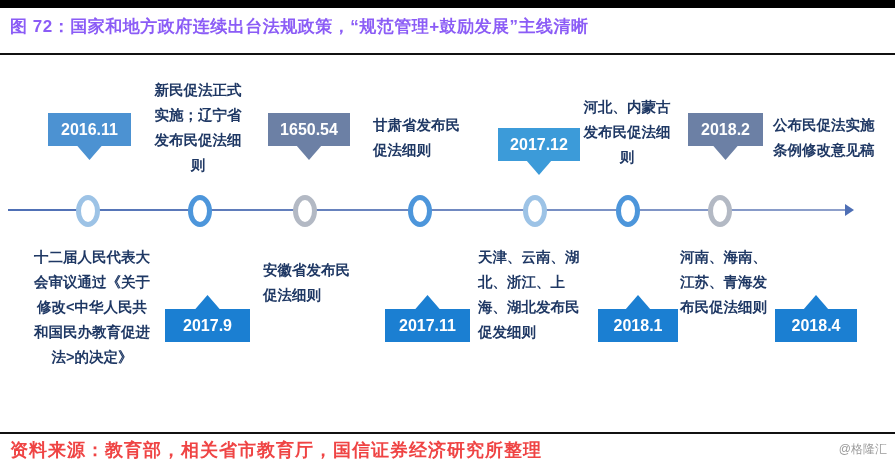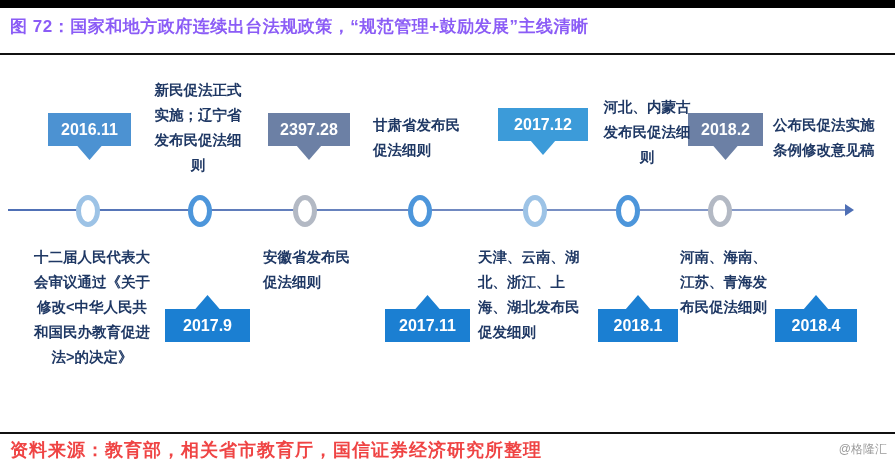--- a/index.html
+++ b/index.html
@@ -85,24 +85,24 @@
   <div class="ring blue" style="left:408px"></div>
   <div class="ring light" style="left:523px"></div>
   <div class="ring blue" style="left:616px"></div>
   <div class="ring gray" style="left:708px"></div>
 
   <div class="badge top v-medium-blue" style="left:48px;top:113px;width:83px">
     <span>2016.11</span>
     <span class="pointer"></span>
   </div>
   <div class="badge top v-slate" style="left:268px;top:113px;width:82px">
-    <span>2397.28</span>
+    <span>1650.54</span>
     <span class="pointer"></span>
   </div>
-  <div class="badge top v-light-blue" style="left:498px;top:108px;width:90px">
+  <div class="badge top v-light-blue" style="left:498px;top:128px;width:82px">
     <span>2017.12</span>
     <span class="pointer"></span>
   </div>
   <div class="badge top v-slate" style="left:688px;top:113px;width:75px">
     <span>2018.2</span>
     <span class="pointer"></span>
   </div>
 
   <div class="badge bottom v-bright-blue" style="left:165px;top:268px;width:85px">
     <span>2017.9</span>
@@ -116,25 +116,25 @@
     <span>2018.1</span>
     <span class="pointer"></span>
   </div>
   <div class="badge bottom v-bright-blue" style="left:775px;top:268px;width:82px">
     <span>2018.4</span>
     <span class="pointer"></span>
   </div>
 
   <div class="note center" style="left:148px;top:78px;width:100px">新民促法正式实施；辽宁省发布民促法细则</div>
   <div class="note" style="left:373px;top:113px;width:100px">甘肃省发布民促法细则</div>
-  <div class="note center" style="left:600px;top:95px;width:94px">河北、内蒙古发布民促法细则</div>
+  <div class="note center" style="left:580px;top:95px;width:94px">河北、内蒙古发布民促法细则</div>
   <div class="note" style="left:773px;top:113px;width:112px">公布民促法实施条例修改意见稿</div>
 
   <div class="note center" style="left:33px;top:245px;width:118px">十二届人民代表大会审议通过《关于修改&lt;中华人民共和国民办教育促进法&gt;的决定》</div>
-  <div class="note" style="left:263px;top:245px;width:100px">安徽省发布民促法细则</div>
+  <div class="note" style="left:263px;top:258px;width:100px">安徽省发布民促法细则</div>
   <div class="note" style="left:478px;top:245px;width:112px">天津、云南、湖北、浙江、上海、湖北发布民促发细则</div>
   <div class="note" style="left:680px;top:245px;width:96px">河南、海南、江苏、青海发布民促法细则</div>
 
   <div class="bottom-rule"></div>
   <div class="source">资料来源：教育部，相关省市教育厅，国信证券经济研究所整理</div>
   <div class="watermark">@格隆汇</div>
 
 </div>
 
 </body></html>

